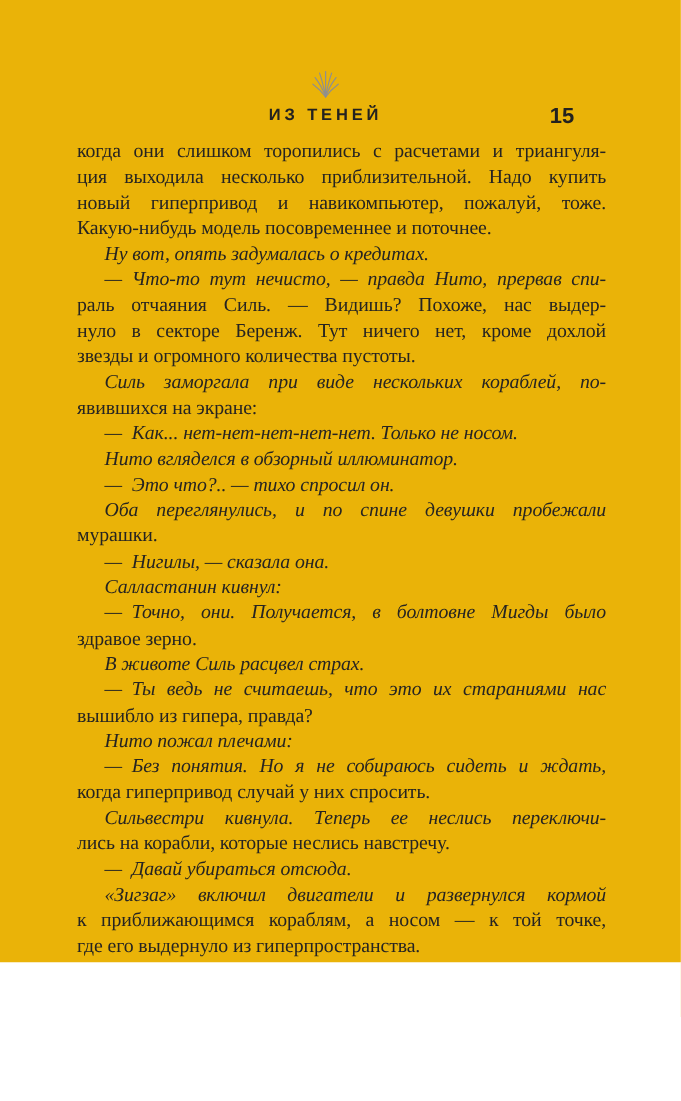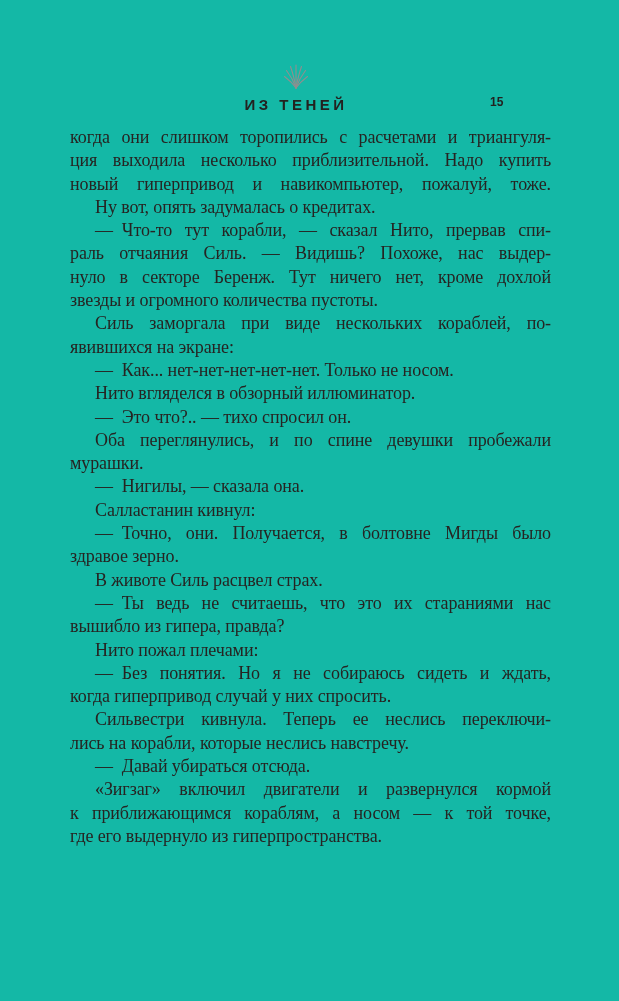--- a/index.html
+++ b/index.html
@@ -3,22 +3,22 @@
 <meta charset="utf-8">
 <style>
   html, body {
     margin: 0;
     padding: 0;
     background: #ffffff;
   }
   .page {
     position: relative;
     width: 619px;
-    height: 1001px;
-    background: #14b8a6;
+    height: 875px;
+    background: #eab308;
     overflow: hidden;
     font-family: "Liberation Serif", serif;
     color: #262422;
   }
   
   .ornament {
     position: absolute;
     left: 283px;
     top: 62px;
     width: 26px;
@@ -35,23 +35,23 @@
     font-weight: 700;
     letter-spacing: 3.5px;
     color: #232220;
     text-transform: uppercase;
   }
   .folio {
     position: absolute;
     left: 490px;
     top: 95px;
     width: 32px;
-    text-align: left;
+    text-align: right;
     font-family: "Liberation Sans", sans-serif;
-    font-size: 12px;
+    font-size: 20px;
     font-weight: 700;
     color: #232220;
   }
   
   .text-block {
     position: absolute;
     left: 70px;
     top: 126px;
     width: 481px;
   }
@@ -62,20 +62,21 @@
     text-align: justify;
     text-align-last: justify;
     white-space: normal;
   }
   .line.last {
     text-align: left;
     text-align-last: left;
   }
   .line.indent {
     text-indent: 25px;
+    font-style: italic;
   }
 </style>
 </head>
 <body>
 
 <div class="page">
 
   <span class="ornament">
     <svg width="26" height="28" viewBox="0 0 26 28">
       <g stroke="#8f8f8f" fill="none" stroke-width="1.1" stroke-linecap="round">
@@ -91,22 +92,23 @@
   </span>
 
   <div class="running-head">ИЗ ТЕНЕЙ</div>
 
   <div class="folio">15</div>
 
   <main class="text-block" id="text-block">
       <div class="line">когда они слишком торопились с расчетами и триангуля-</div>
       <div class="line">ция выходила несколько приблизительной. Надо купить</div>
       <div class="line">новый гиперпривод и навикомпьютер, пожалуй, тоже.</div>
+      <div class="line last">Какую-нибудь модель посовременнее и поточнее.</div>
       <div class="line indent last">Ну вот, опять задумалась о кредитах.</div>
-      <div class="line indent">— Что-то тут корабли, — сказал Нито, прервав спи-</div>
+      <div class="line indent">— Что-то тут нечисто, — правда Нито, прервав спи-</div>
       <div class="line">раль отчаяния Силь. — Видишь? Похоже, нас выдер-</div>
       <div class="line">нуло в секторе Беренж. Тут ничего нет, кроме дохлой</div>
       <div class="line last">звезды и огромного количества пустоты.</div>
       <div class="line indent">Силь заморгала при виде нескольких кораблей, по-</div>
       <div class="line last">явившихся на экране:</div>
       <div class="line indent last">— Как... нет-нет-нет-нет-нет. Только не носом.</div>
       <div class="line indent last">Нито вгляделся в обзорный иллюминатор.</div>
       <div class="line indent last">— Это что?.. — тихо спросил он.</div>
       <div class="line indent">Оба переглянулись, и по спине девушки пробежали</div>
       <div class="line last">мурашки.</div>

